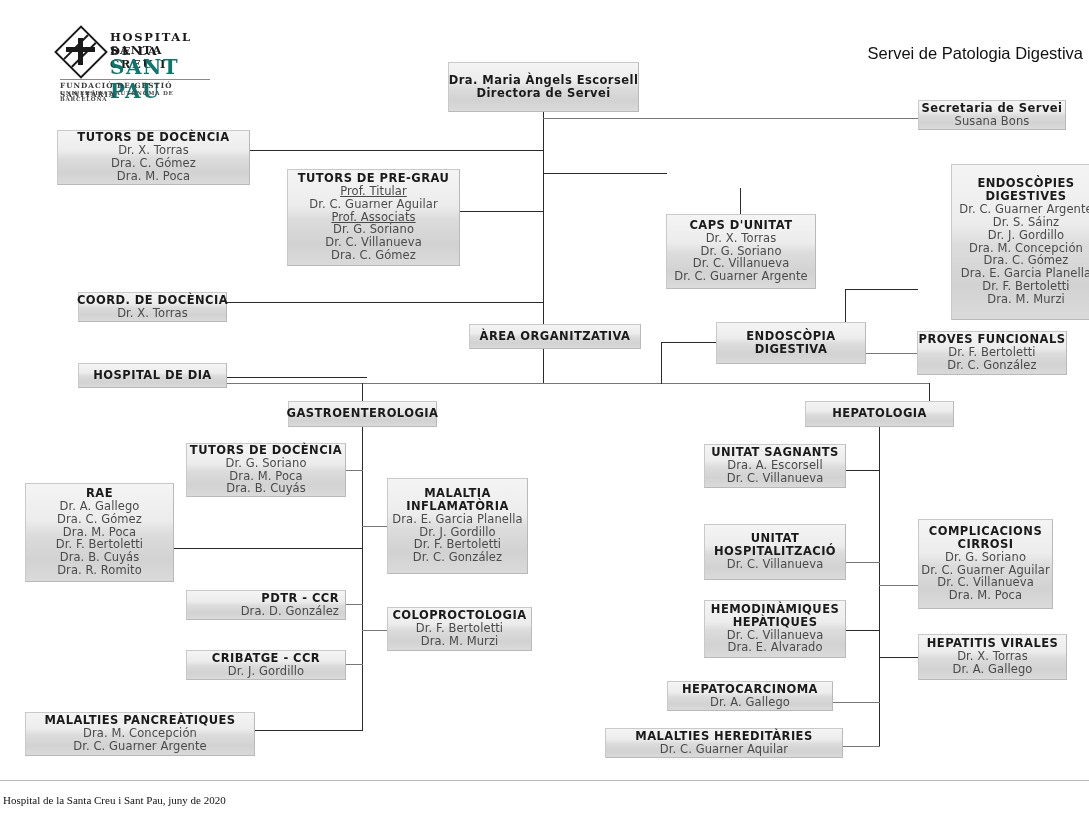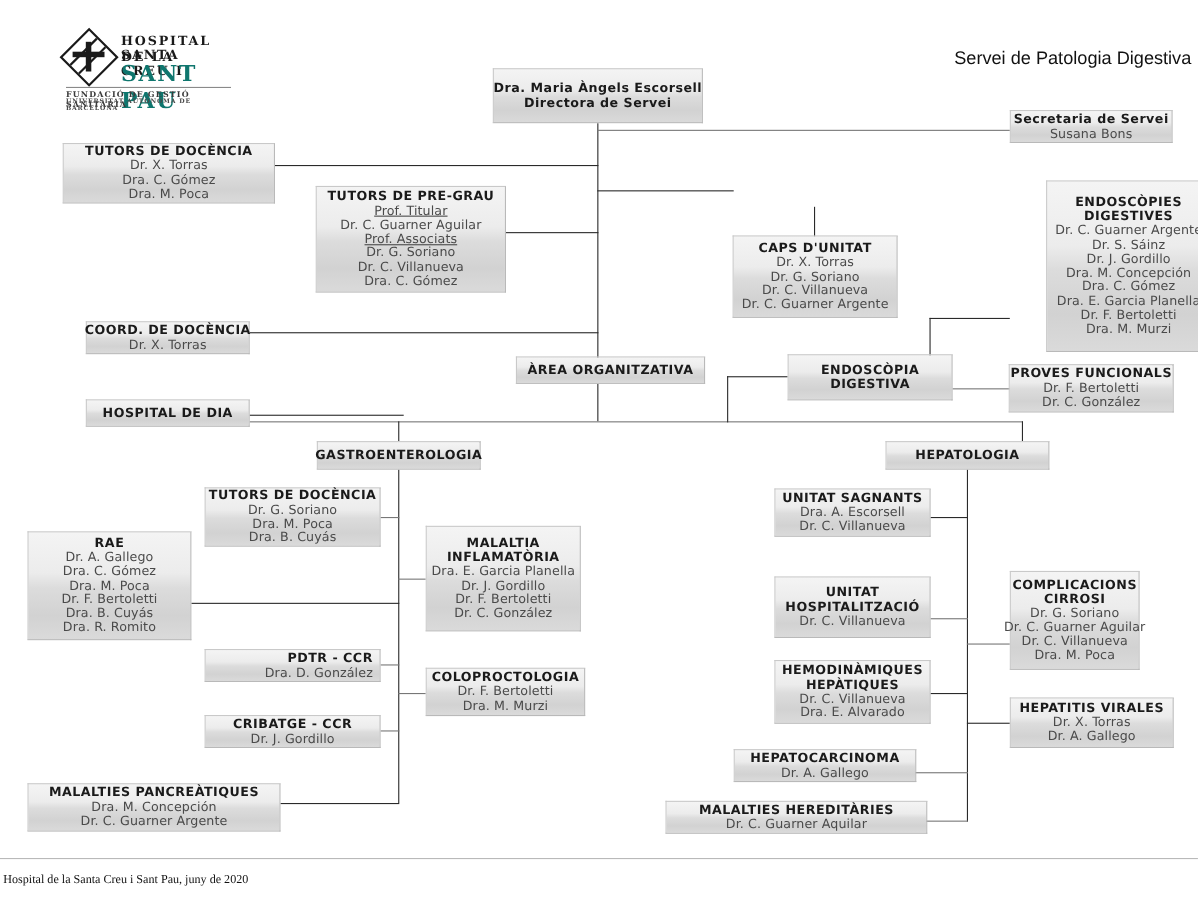--- a/index.html
+++ b/index.html
@@ -314,21 +314,21 @@
   <div class="box" style="left:667px;top:681px;width:166px;height:30px;">
     <div class="ttl">HEPATOCARCINOMA</div>
     <div class="mem">Dr. A. Gallego</div>
   </div>
 
   <div class="box" style="left:605px;top:728px;width:238px;height:30px;">
     <div class="ttl">MALALTIES HEREDITÀRIES</div>
     <div class="mem">Dr. C. Guarner Aquilar</div>
   </div>
 
-  <div class="box" style="left:918px;top:519px;width:118px;height:90px;">
+  <div class="box" style="left:918px;top:519px;width:135px;height:90px;">
     <div class="ttl">COMPLICACIONS</div>
     <div class="ttl">CIRROSI</div>
     <div class="mem">Dr. G. Soriano</div>
     <div class="mem">Dr. C. Guarner Aguilar</div>
     <div class="mem">Dr. C. Villanueva</div>
     <div class="mem">Dra. M. Poca</div>
   </div>
 
   <div class="box" style="left:918px;top:634px;width:149px;height:46px;">
     <div class="ttl">HEPATITIS VIRALES</div>

